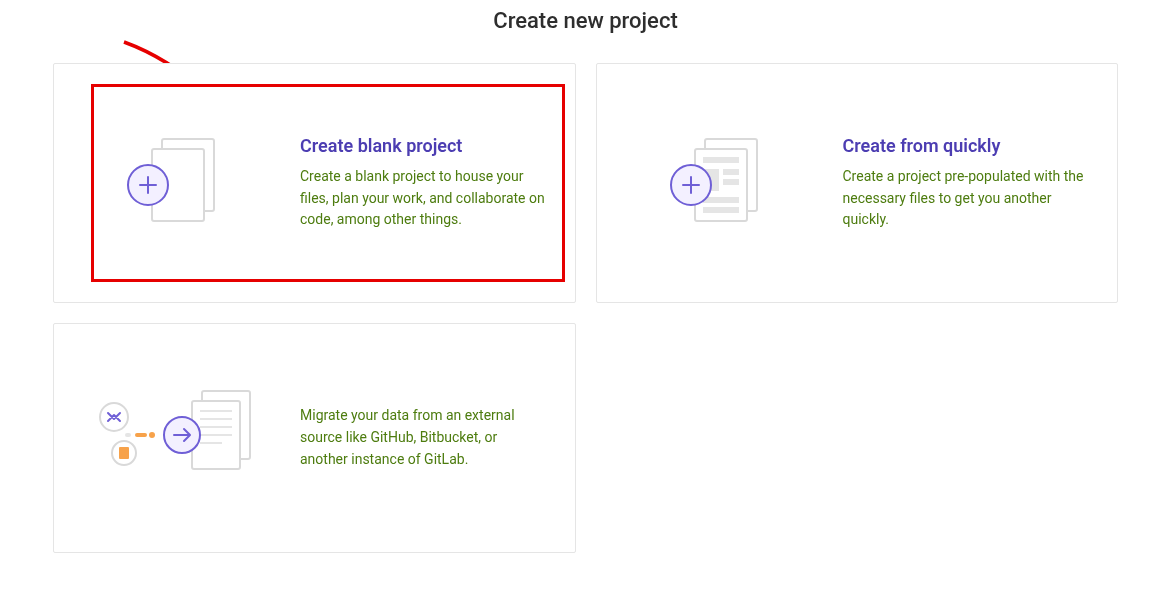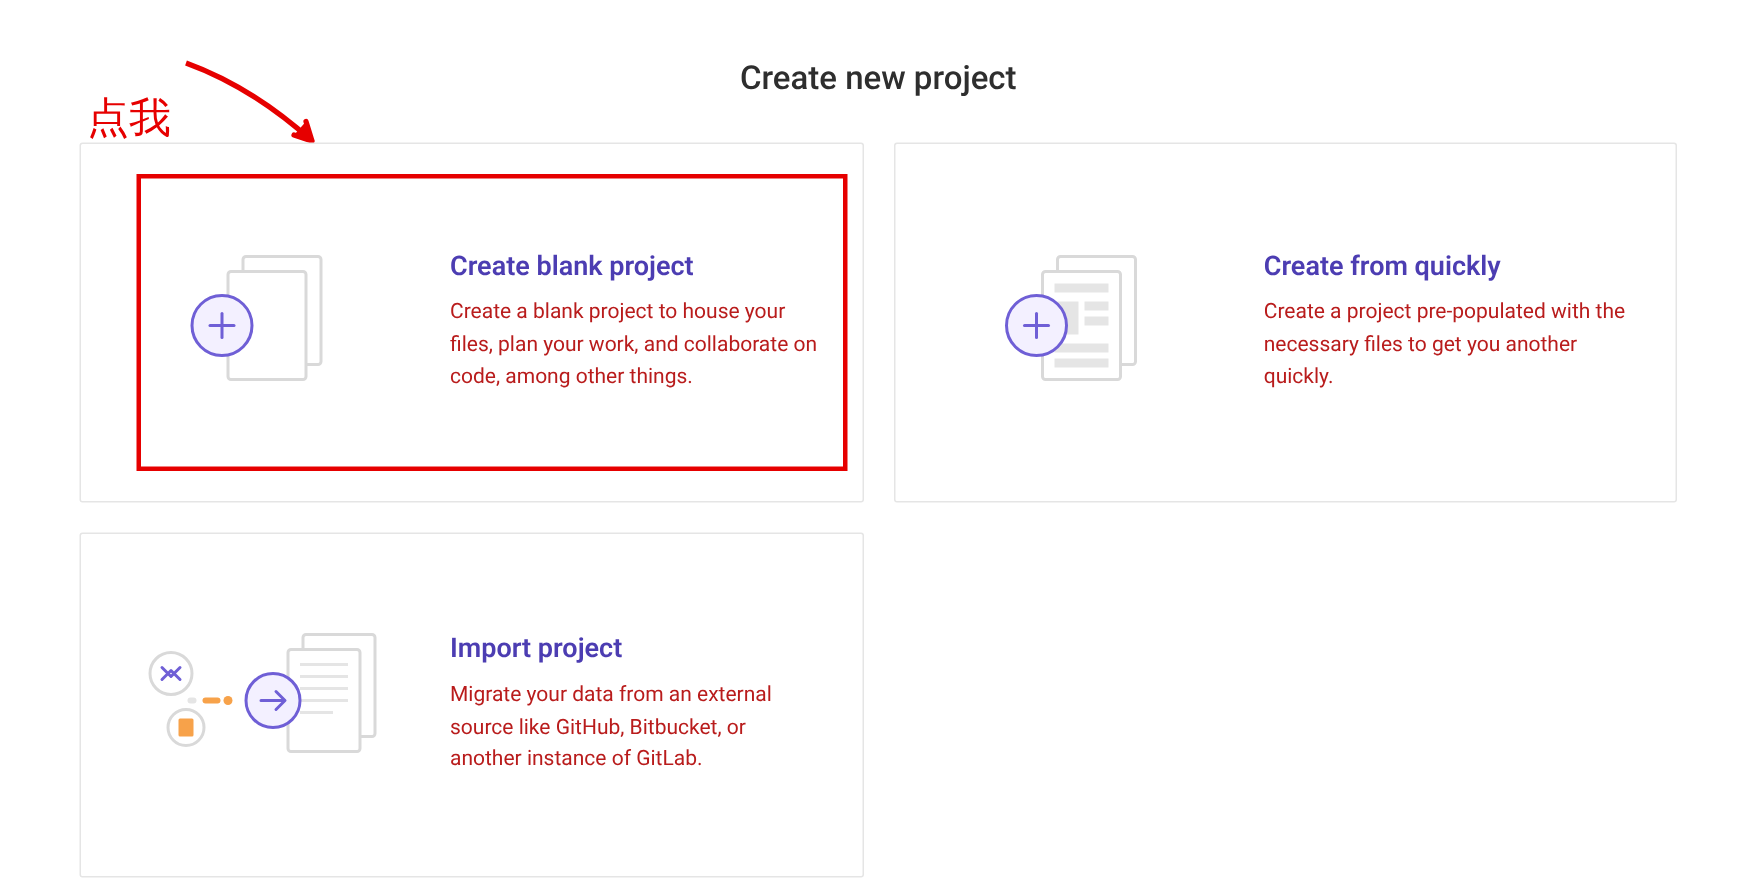--- a/index.html
+++ b/index.html
@@ -13,23 +13,22 @@
       width: 1171px;
       height: 594px;
       position: relative;
       background: #fff;
     }
     .page-title {
       text-align: center;
       font-size: 22px;
       font-weight: 500;
       color: #2e2e2e;
-      padding-top: 24px;
+      padding-top: 8px;
       padding-bottom: 10px;
-      margin-top: 16px;
     }
     .cards {
       display: grid;
       grid-template-columns: 1fr 1fr;
       gap: 20px;
       padding: 20px 53px 20px 53px;
     }
     .card {
       border: 1px solid #e5e5e5;
       border-radius: 2px;
@@ -55,21 +54,21 @@
     .card-body {
       flex: 1;
     }
     .card-title {
       color: #4c3db2;
       font-size: 18px;
       font-weight: 600;
       margin-bottom: 10px;
     }
     .card-desc {
-      color: #b91c1c;
+      color: #4d7c0f;
       font-size: 14px;
       line-height: 1.55;
     }
     .highlight-box {
       position: absolute;
       border: 3px solid #e60000;
       top: 20px;
       left: 37px;
       right: 10px;
       bottom: 20px;
@@ -161,18 +160,17 @@
         <circle cx="60" cy="52" r="3" fill="#f7a24a"></circle>
         <rect x="43" y="50" width="12" height="4" rx="2" fill="#f7a24a"></rect>
         <rect x="33" y="50" width="6" height="4" rx="2" fill="#e5e5e5"></rect>
         <circle cx="22" cy="34" r="14" fill="#fff" stroke="#d9d9d9" stroke-width="2"></circle>
         <path d="M 16 30 L 22 36 L 28 30 M 16 38 L 22 32 L 28 38" stroke="#6f5fd6" stroke-width="2" fill="none" stroke-linecap="round" stroke-linejoin="round"></path>
         <circle cx="32" cy="70" r="12" fill="#fff" stroke="#d9d9d9" stroke-width="2"></circle>
         <rect x="27" y="64" width="10" height="12" rx="1" fill="#f7a24a"></rect>
       </svg>
     </div>
     <div class="card-body">
-      <div class="card-title">Import project</div>
       <div class="card-desc">Migrate your data from an external source like GitHub, Bitbucket, or another instance of GitLab.</div>
     </div>
   </div>
 
 </div>
 
 </body></html>

